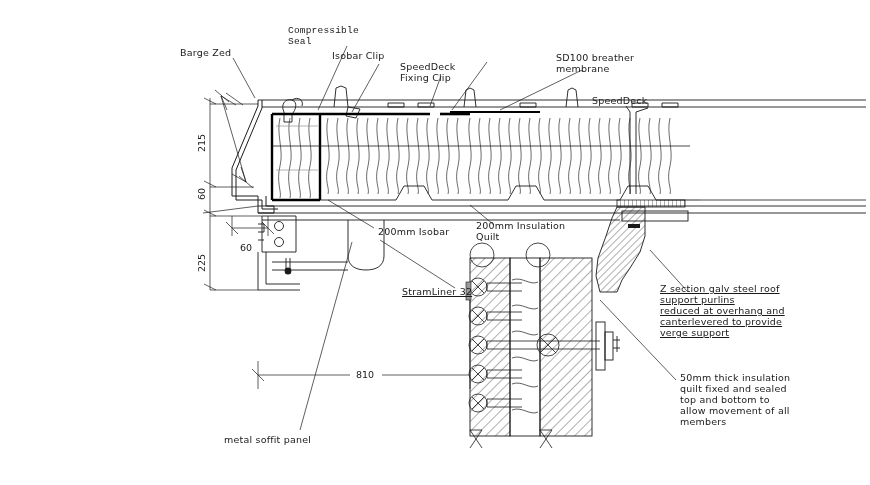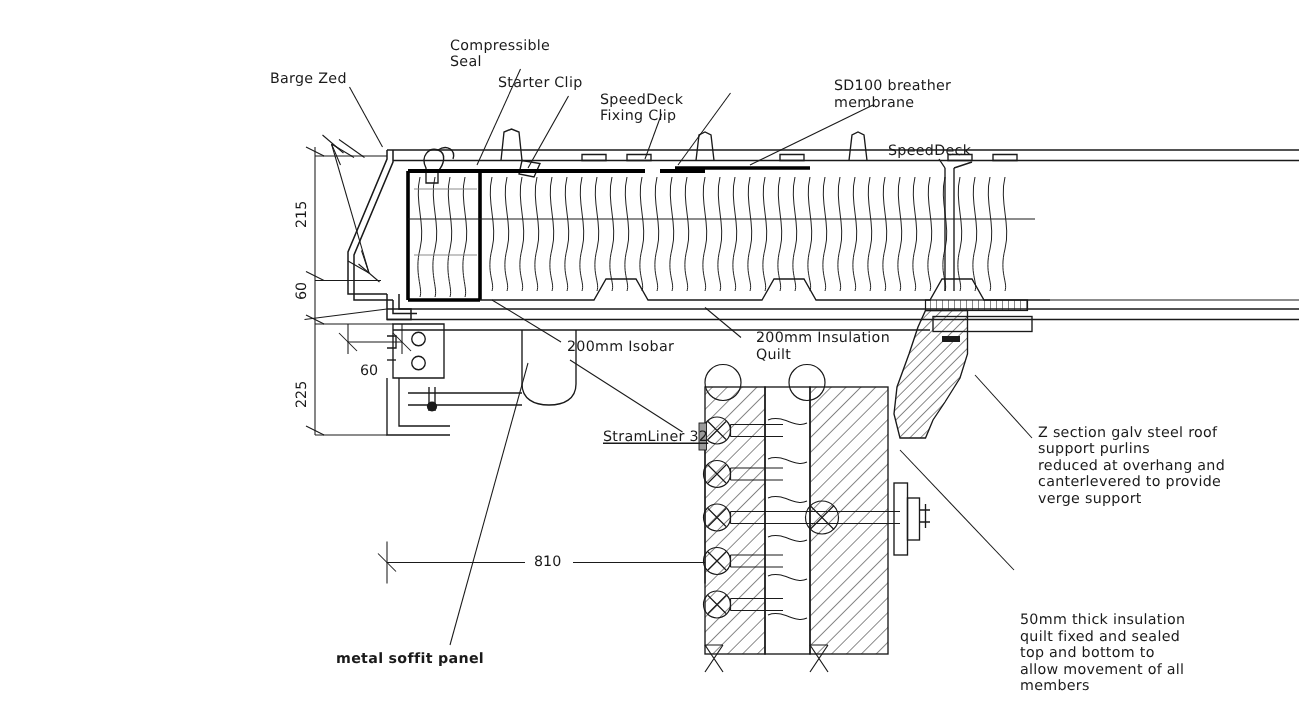--- a/index.html
+++ b/index.html
@@ -312,51 +312,51 @@
 
       <g stroke-width="0.8">
         <path d="M700 200 L866 200"></path>
       </g>
 
     </g>
   </svg>
 
   <div class="lbl" style="left:180px; top:47px;text-align:right;">Barge Zed</div>
 
-  <div class="lbl" style="left:300px; top:25px;">Compressible
+  <div class="lbl" style="left:288px; top:25px;font-family:Liberation Mono, monospace;">Compressible
 Seal</div>
 
-  <div class="lbl" style="left:332px; top:50px;">Starter Clip</div>
+  <div class="lbl" style="left:332px; top:50px;">Isobar Clip</div>
 
   <div class="lbl" style="left:400px; top:61px;">SpeedDeck
 Fixing Clip</div>
 
 
   <div class="lbl" style="left:556px; top:52px;">SD100 breather
 membrane</div>
 
   <div class="lbl" style="left:592px; top:95px;">SpeedDeck</div>
 
 
   <div class="lbl" style="left:378px; top:226px;text-align:right;">200mm Isobar</div>
 
-  <div class="lbl" style="left:504px; top:220px;">200mm Insulation
+  <div class="lbl" style="left:476px; top:220px;">200mm Insulation
 Quilt</div>
 
   <div class="lbl" style="left:402px; top:286px;text-decoration:underline;">StramLiner 32</div>
 
-  <div class="lbl" style="left:224px; top:434px;font-weight:bold;">metal soffit panel</div>
-
-  <div class="lbl" style="left:692px; top:283px;">Z section galv steel roof
+  <div class="lbl" style="left:224px; top:434px;">metal soffit panel</div>
+
+  <div class="lbl" style="left:660px; top:283px;text-decoration:underline;">Z section galv steel roof
 support purlins
 reduced at overhang and
 canterlevered to provide
 verge support</div>
 
-  <div class="lbl" style="left:680px; top:372px;margin-top:36px;">50mm thick insulation
+  <div class="lbl" style="left:680px; top:372px;">50mm thick insulation
 quilt fixed and sealed
 top and bottom to
 allow movement of all
 members</div>
 
   <div class="dim vert" style="left:196px; top:152px;">215</div>
 
   <div class="dim vert" style="left:196px; top:200px;">60</div>
 
   <div class="dim vert" style="left:196px; top:272px;">225</div>

